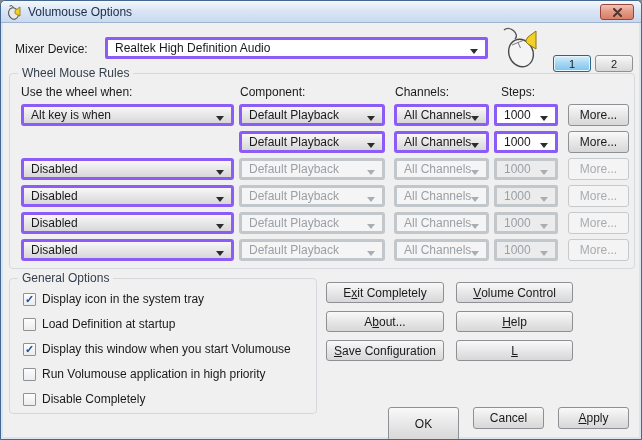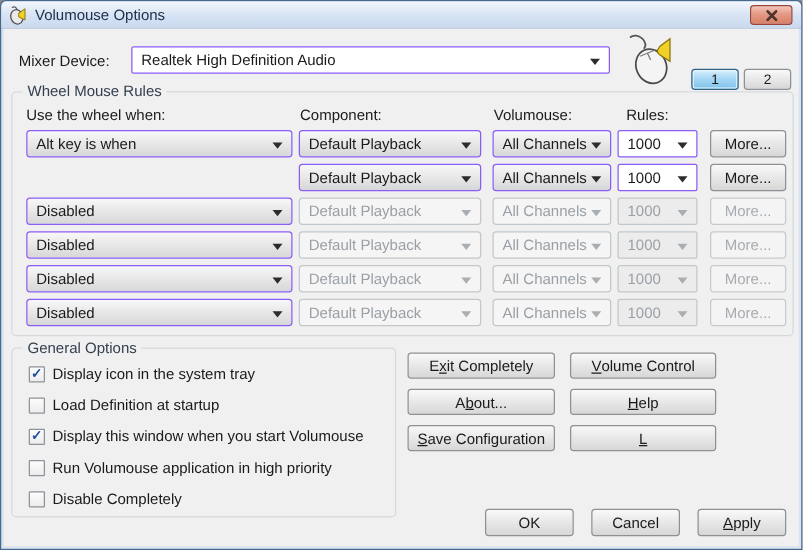--- a/index.html
+++ b/index.html
@@ -26,21 +26,21 @@
     display:flex; align-items:center; justify-content:center; cursor:default;
   }
   .lbl { position:absolute; white-space:nowrap; }
 
   
   .group { position:absolute; border:1px solid #d5d9de; border-radius:4px; }
   .gcap { position:absolute; background:#f0f0f0; padding:0 4px; color:#35404f; white-space:nowrap; }
 
   
   .combo {
-    position:absolute; height:22px; border:1px solid #8b5cf6; border-radius:3px;
+    position:absolute; height:22px; border:3px solid #8b5cf6; border-radius:3px;
     background:linear-gradient(#f8f8f8, #e9e9e9 45%, #d7d7d7);
     display:flex; align-items:center; padding:0 20px 0 7px; white-space:nowrap; overflow:hidden;
   }
   .combo .arr {
     position:absolute; right:7px; top:9px; width:0; height:0;
     border-left:4px solid transparent; border-right:4px solid transparent; border-top:5px solid #2c2c2c;
   }
   .combo.white { background:#fff; border-radius:2px; }
   .combo.disabled { border-color:#c2c7cb; background:#f5f5f5; color:#9aa0a6; }
   .combo.disabled .arr { border-top-color:#a9aeb3; }
@@ -112,22 +112,22 @@
   </div>
   <div class="btn tabbtn" style="left:594px; top:54px; width:38px; height:17px;">
     <span>2</span>
   </div>
 
   <div class="group" style="left:8px; top:72px; width:626px; height:196px;"></div>
   <span class="gcap" style="left:17px; top:65px;">Wheel Mouse Rules</span>
 
   <span class="lbl" style="left:20px;  top:84px;">Use the wheel when:</span>
   <span class="lbl" style="left:239px; top:84px;">Component:</span>
-  <span class="lbl" style="left:394px; top:84px;">Volumouse:</span>
-  <span class="lbl" style="left:500px; top:84px;">Rules:</span>
+  <span class="lbl" style="left:394px; top:84px;">Channels:</span>
+  <span class="lbl" style="left:500px; top:84px;">Steps:</span>
 
   <div class="combo" style="left:20px; top:103px; width:213px;">
     <span>Alt key is when</span>
       <span class="arr"></span>
   </div>
   <div class="combo" style="left:238px; top:103px; width:146px;">
     <span>Default Playback</span>
       <span class="arr"></span>
   </div>
   <div class="combo" style="left:393px; top:103px; width:95px;">
@@ -295,21 +295,21 @@
   <div class="btn" style="left:325px; top:339px; width:118px; height:21px;">
     <span></span>
       <span class="u">S</span>
       <span>ave Configuration</span>
   </div>
   <div class="btn" style="left:455px; top:339px; width:117px; height:21px;">
     <span></span>
       <span class="u">L</span>
   </div>
 
-  <div class="btn" style="left:387px; top:406px; width:71px; height:22px;">
+  <div class="btn" style="left:387px; top:406px; width:71px; height:34px;">
     <span>OK</span>
       <span class="u"></span>
       <span></span>
   </div>
   <div class="btn" style="left:472px; top:406px; width:71px; height:22px;">
     <span>Cancel</span>
       <span class="u"></span>
       <span></span>
   </div>
   <div class="btn" style="left:557px; top:406px; width:71px; height:22px;">

